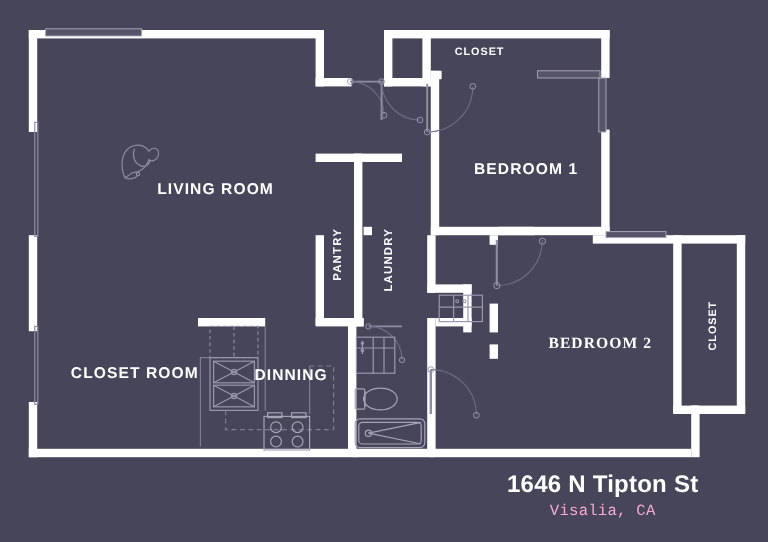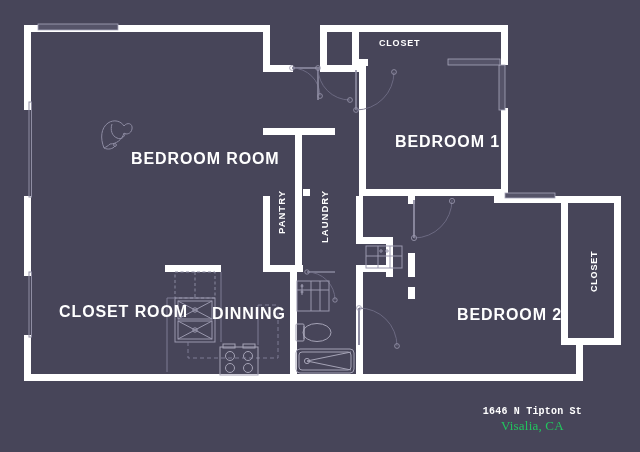--- a/index.html
+++ b/index.html
@@ -23,21 +23,21 @@
     top: 0;
     width: 640px;
     height: 452px;
     display: block;
   }
   .room-label {
     position: absolute;
     color: #ffffff;
     font-family: "Liberation Sans", sans-serif;
     font-weight: bold;
-    font-size: 16px;
+    font-size: 13px;
     letter-spacing: 0.9px;
     white-space: nowrap;
     pointer-events: none;
   }
   .label-closet-top { font-size: 9px; letter-spacing: 0.8px; }
   .label-vertical {
     transform-origin: 0 0;
   }
   .label-pantry {
     transform: rotate(-90deg);
@@ -55,31 +55,31 @@
     letter-spacing: 0.8px;
   }
   #address-block {
     position: absolute;
     right: 58px;
     bottom: 17px;
     text-align: center;
     color: #ffffff;
   }
   #address-line1 {
-    font-family: Liberation Mono, monospace;
+    font-family: Liberation Sans, sans-serif;
     font-weight: bold;
-    font-size: 10px;
+    font-size: 20px;
     letter-spacing: 0.2px;
     line-height: 1.35;
   }
   #address-line2 {
-    font-family: Liberation Serif, serif;
+    font-family: Liberation Mono, monospace;
     font-weight: normal;
     font-size: 13px;
-    color: #22c55e;
+    color: #f9a8d4;
     letter-spacing: 0.2px;
     line-height: 1.3;
   }
 </style>
 </head>
 <body>
 
 <div id="plan-root">
 
   <svg id="plan-svg" viewBox="0 0 640 452">
@@ -284,35 +284,35 @@
         <rect x="366" y="246" width="36" height="22"></rect>
         <line x1="366" y1="256" x2="402" y2="256"></line>
         <line x1="378" y1="246" x2="378" y2="268"></line>
         <line x1="390" y1="246" x2="390" y2="268"></line>
         <circle cx="381" cy="251" r="1.2"></circle>
         <circle cx="387" cy="251" r="1.2"></circle>
       </g>
     </g>
   </svg>
 
-  <div class="room-label" style="left:131px; top:150px;">BEDROOM ROOM</div>
+  <div class="room-label" style="left:131px; top:150px;">LIVING ROOM</div>
 
   <div class="room-label label-closet-top" style="left:379px; top:38px;">CLOSET</div>
 
   <div class="room-label" style="left:395px; top:133px;">BEDROOM 1</div>
 
   <div class="room-label label-vertical label-pantry" style="left:276px; top:234px;">PANTRY</div>
 
   <div class="room-label label-vertical label-laundry" style="left:319px; top:243px;">LAUNDRY</div>
 
   <div class="room-label" style="left:59px; top:303px;">CLOSET ROOM</div>
 
   <div class="room-label" style="left:212px; top:305px;">DINNING</div>
 
-  <div class="room-label" style="left:457px; top:306px;">BEDROOM 2</div>
+  <div class="room-label" style="left:457px; top:278px;font-family:Liberation Serif, serif;">BEDROOM 2</div>
 
   <div class="room-label label-vertical label-closet-right" style="left:589px; top:292px;">CLOSET</div>
 
   <div id="address-block">
     <div id="address-line1">1646 N Tipton St</div>
     <div id="address-line2">Visalia, CA</div>
   </div>
 
 </div>
 

